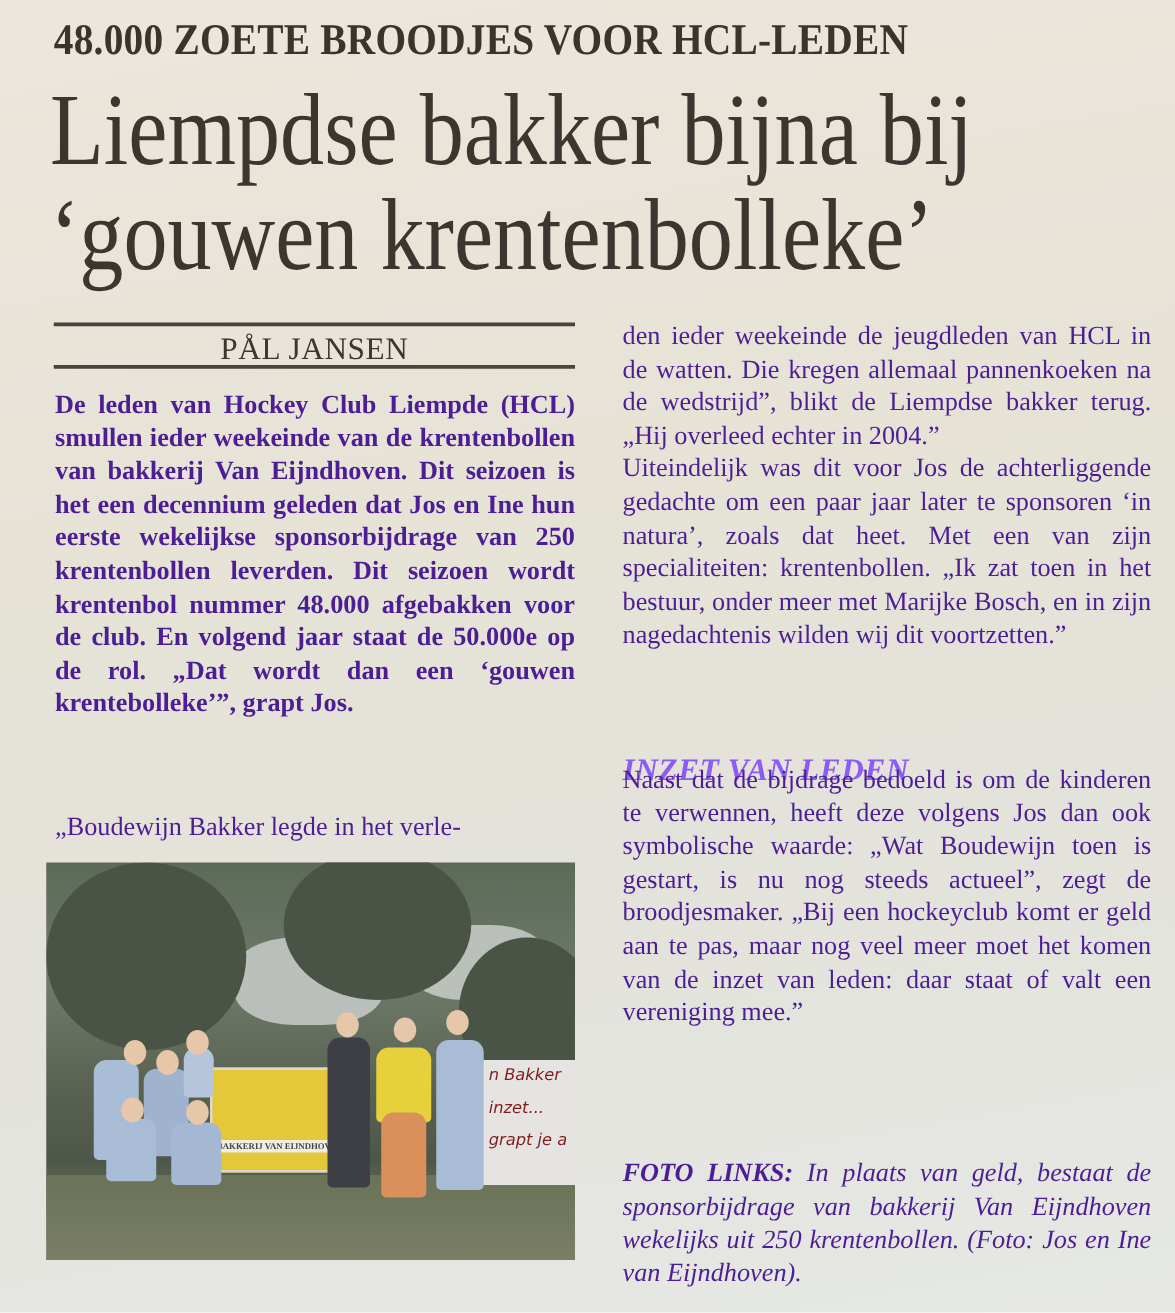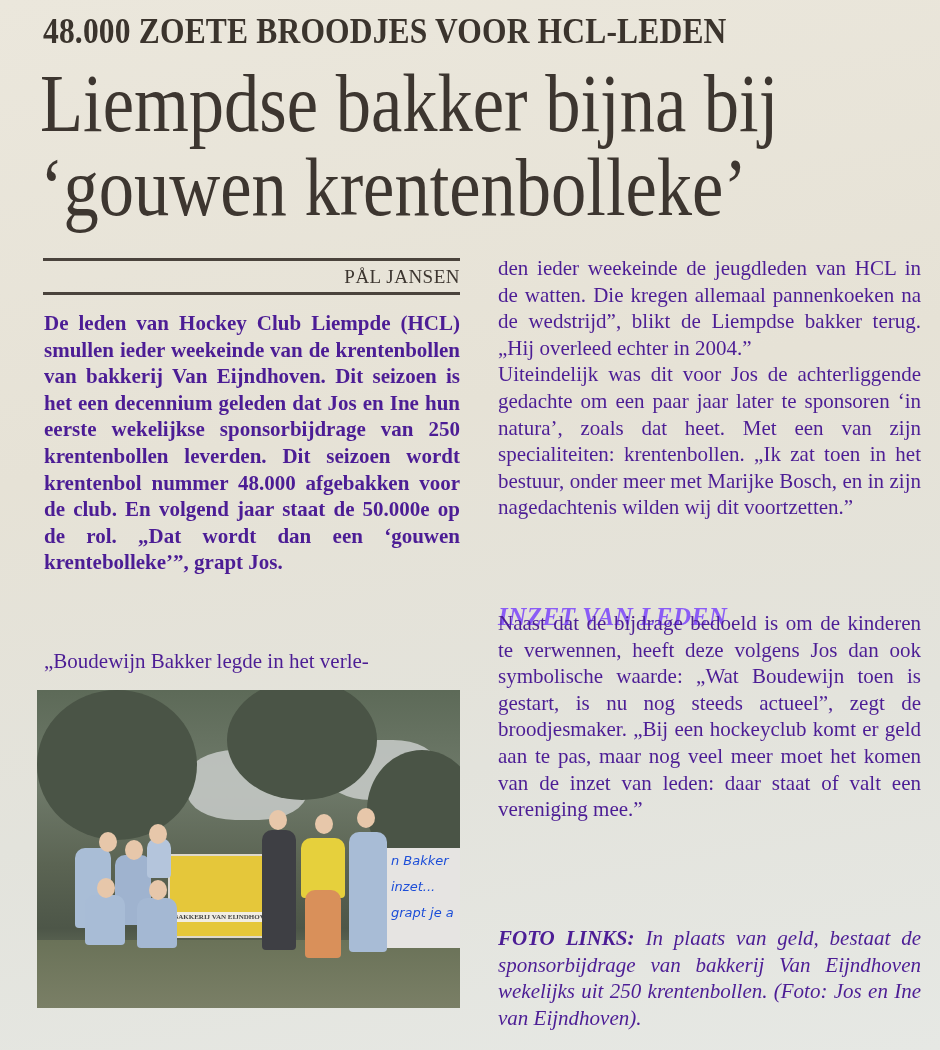--- a/index.html
+++ b/index.html
@@ -16,22 +16,22 @@
       transform: scaleX(0.9); transform-origin: left top; white-space: nowrap;
     }
     .headline {
       position: absolute; left: 40px; top: 62px;
       font-family: "Liberation Serif", serif; font-weight: normal;
       font-size: 82px; line-height: 84px; color: #3d3630;
       transform: scaleX(0.86); transform-origin: left top; white-space: nowrap;
     }
     .rule { position: absolute; left: 43px; width: 417px; height: 3px; background: #4a433c; }
     .byline {
-      position: absolute; left: 43px; top: 266px; width: 417px; text-align: right;
-      font-size: 19px; letter-spacing: 0.5px; color: #3d3630;
+      position: absolute; left: 43px; top: 266px; width: 417px; text-align: center;
+      font-size: 25px; letter-spacing: 0.5px; color: #3d3630;
     }
     .col { position: absolute; font-size: 21px; line-height: 26.6px; text-align: justify; color: #4c1d95; }
     .col p { margin: 0; }
     .lede { left: 44px; top: 310px; width: 416px; font-weight: bold; }
     .left-cont { left: 44px; top: 648px; width: 416px; }
     .right1 { left: 498px; top: 255px; width: 423px; }
     .subhead {
       position: absolute; left: 498px; top: 603px;
       font-size: 25px; font-weight: bold; font-style: italic; color: #8b5cf6; letter-spacing: 0.5px;
     }
@@ -48,21 +48,21 @@
     .banner-yellow {
       position: absolute; left: 131px; top: 164px; width: 108px; height: 80px;
       background: #e5c73a; border: 2px solid #ddd8cc;
     }
     .banner-yellow .label {
       position: absolute; left: 0; bottom: 14px; width: 108px; background: #f1ede2;
       font-family: "Liberation Serif", serif; font-size: 7px; font-weight: bold; color: #444; text-align: center; line-height: 10px;
     }
     .banner-white {
       position: absolute; left: 348px; top: 158px; width: 80px; height: 100px; background: #e6e4e2;
-      font-family: "DejaVu Sans", sans-serif; font-style: italic; font-size: 13px; color: #1d4ed8; line-height: 26px; padding-left: 6px;
+      font-family: "DejaVu Sans", sans-serif; font-style: italic; font-size: 13px; color: #7f1d1d; line-height: 26px; padding-left: 6px;
     }
     .kid { position: absolute; border-radius: 10px 10px 4px 4px; }
     .head { position: absolute; width: 18px; height: 20px; border-radius: 50%; background: #e7c7aa; }
   </style>
 </head>
 <body>
 
 <div class="kicker">48.000 ZOETE BROODJES VOOR HCL-LEDEN</div>
 
 <div class="headline">

